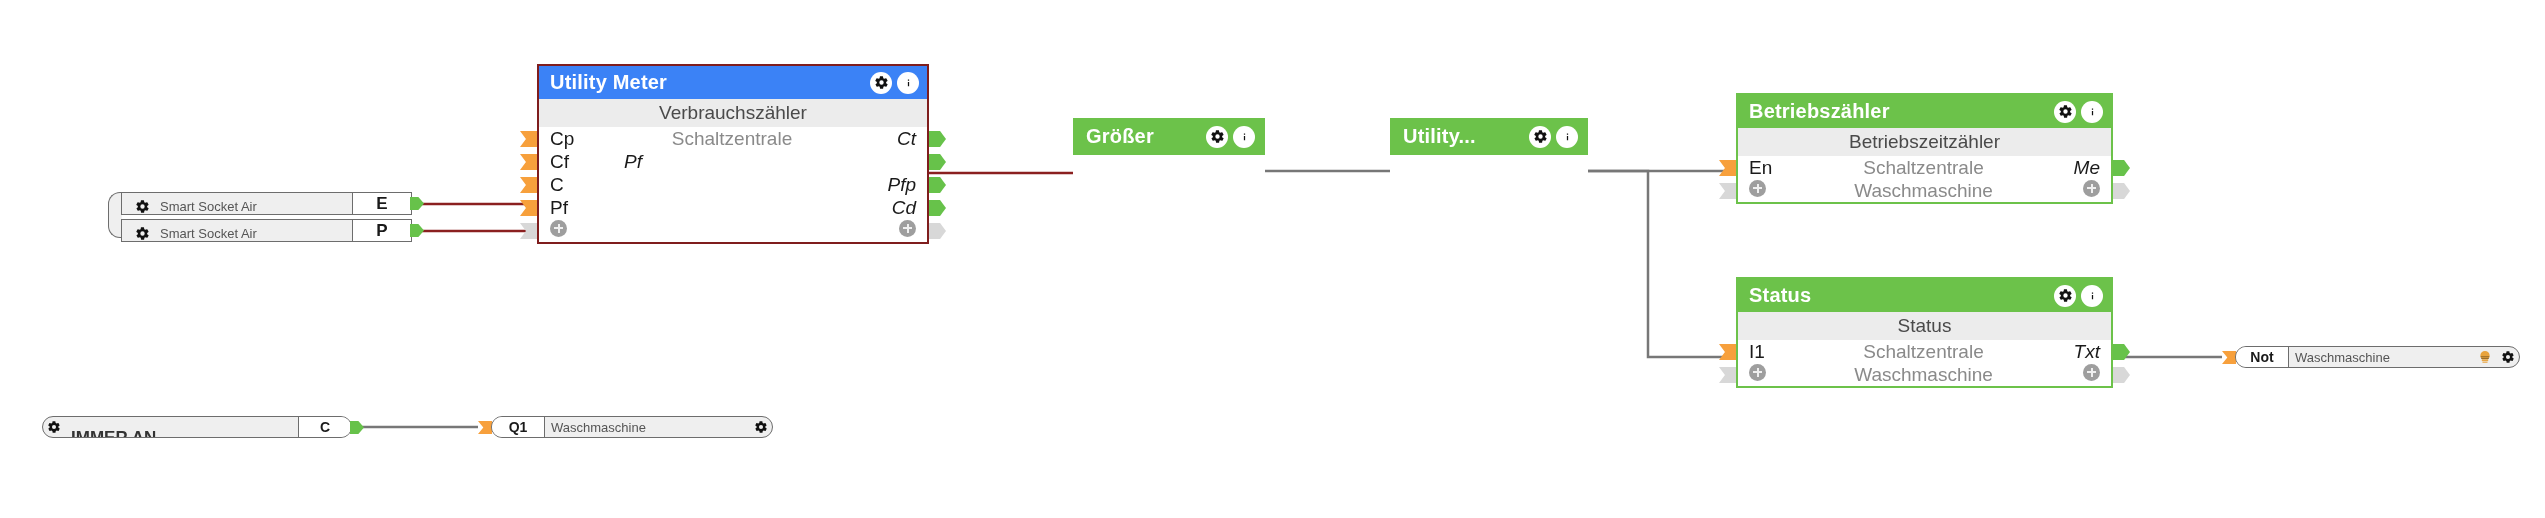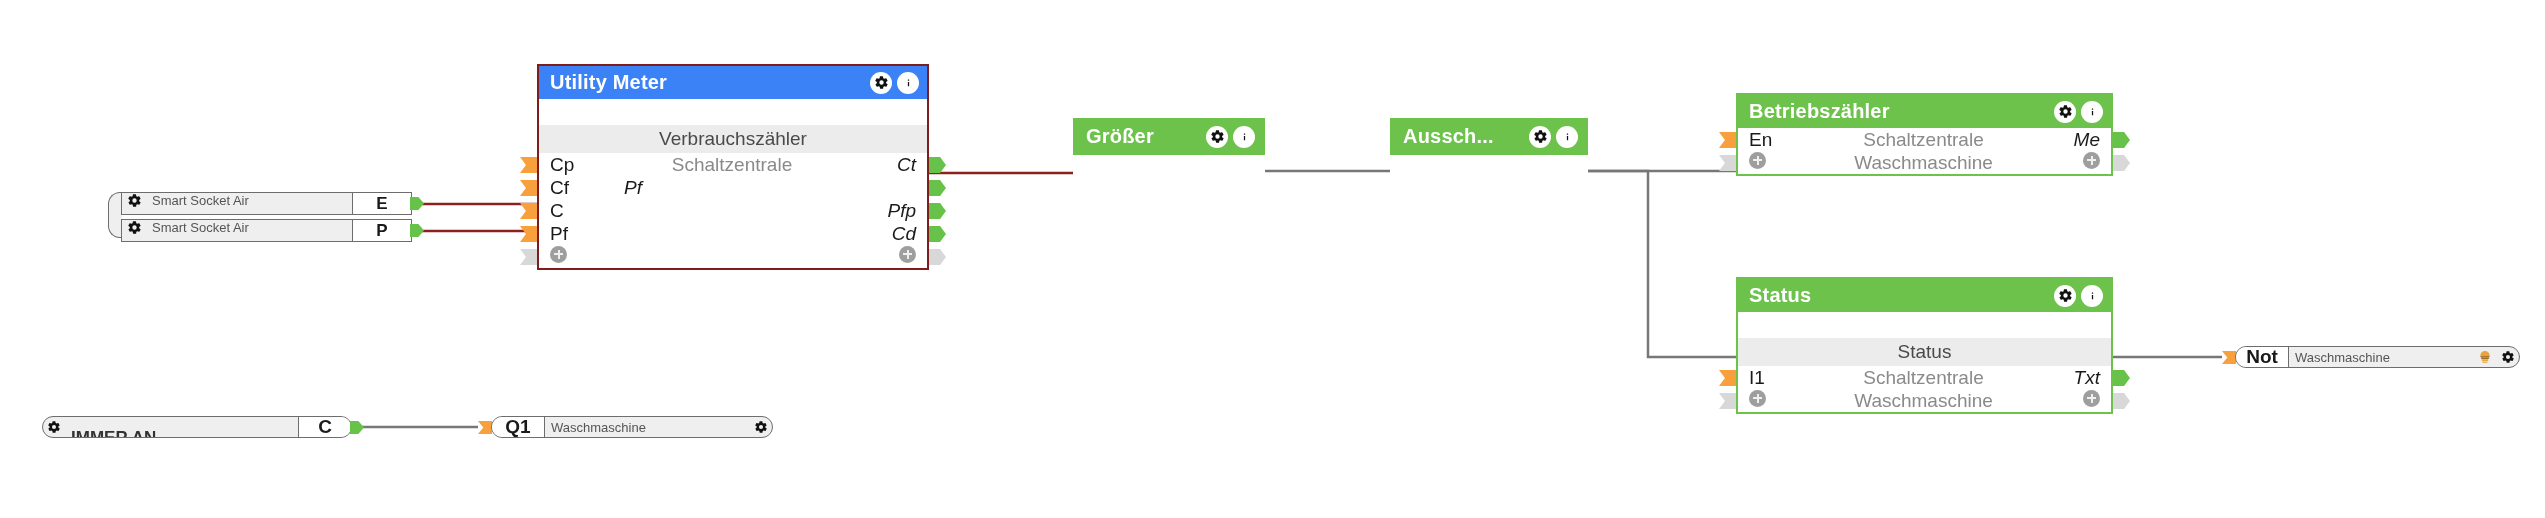--- a/index.html
+++ b/index.html
@@ -6,21 +6,21 @@
   body{width:2545px;height:518px;position:relative;overflow:hidden;
        font-family:"Liberation Sans",sans-serif;-webkit-font-smoothing:antialiased;}
   #canvas{position:absolute;left:0;top:0;width:2545px;height:518px;}
 
   
   .node{position:absolute;box-sizing:border-box;background:#ffffff;}
   .node .title{height:33px;display:flex;align-items:center;padding:0 8px 0 11px;
        color:#ffffff;font-weight:bold;font-size:20px;letter-spacing:.2px;}
   .node .title .tname{flex:1;white-space:nowrap;overflow:hidden;}
   .node .subtitle{height:28px;background:#ececec;display:flex;align-items:center;
-       justify-content:center;font-size:19px;color:#4a4a4a;margin-top:26px;}
+       justify-content:center;font-size:19px;color:#4a4a4a;}
   .node .body{position:relative;background:#fff;}
   .node.blue{border:2px solid #7f1d1d;}
   .node.blue .title{background:#3b82f6;}
   .node.green{border:2px solid #6cc24a;}
   .node.green .title{background:#6cc24a;}
 
   
   .hicon{width:22px;height:22px;border-radius:50%;background:#ffffff;
      display:inline-flex;align-items:center;justify-content:center;margin-left:5px;
      flex:0 0 auto;}
@@ -49,33 +49,33 @@
   .port.out.green{background:#67c24a;clip-path:polygon(0 0,65% 0,100% 50%,65% 100%,0 100%);}
   .port.out.grey{background:#d8d8d8;clip-path:polygon(0 0,65% 0,100% 50%,65% 100%,0 100%);}
 
   
   .pill{position:absolute;box-sizing:border-box;height:22px;border:1px solid #6d6d6d;
         border-radius:11px;background:#efefef;display:flex;align-items:center;overflow:hidden;}
   .pill .gear{width:22px;display:flex;align-items:center;justify-content:center;flex:0 0 auto;}
   .pill .ptext{flex:1;font-size:13px;color:#555;padding-left:6px;white-space:nowrap;}
   .pill .ptag{width:52px;flex:0 0 auto;background:#ffffff;border-left:1px solid #6d6d6d;
         height:100%;display:flex;align-items:center;justify-content:center;
-        font-size:19px;font-weight:bold;color:#1a1a1a;}
+        font-size:14px;font-weight:bold;color:#1a1a1a;}
 
   
   .pill.tagleft .ptag{border-left:none;border-right:1px solid #6d6d6d;}
 
   
   .nub{position:absolute;width:14px;height:13px;}
   .nub.out{background:#67c24a;clip-path:polygon(0 0,60% 0,100% 50%,60% 100%,0 100%);}
   .nub.in{background:#f7a03c;clip-path:polygon(0 0,100% 0,100% 100%,0 100%,38% 50%);}
 
   
   .rect{position:absolute;box-sizing:border-box;height:23px;border:1px solid #6d6d6d;
-        background:#efefef;display:flex;align-items:flex-start;overflow:hidden;}
+        background:#efefef;display:flex;align-items:flex-end;overflow:hidden;padding-left:8px;}
   .rect .gear{width:24px;display:flex;align-items:center;justify-content:center;flex:0 0 auto;}
   .rect .rtext{flex:1;font-size:13px;color:#555;padding-left:6px;white-space:nowrap;}
   .rect .rtag{width:58px;flex:0 0 auto;background:#fff;border-left:1px solid #6d6d6d;height:100%;
         display:flex;align-items:center;justify-content:center;font-size:17px;font-weight:bold;color:#1a1a1a;}
 
   
   .capleft{position:absolute;width:14px;box-sizing:border-box;border:1px solid #6d6d6d;
      border-right:none;border-radius:12px 0 0 12px;background:#efefef;}
   svg.wires{position:absolute;left:0;top:0;width:2545px;height:518px;overflow:visible;}
 </style>
@@ -191,21 +191,21 @@
       <span class="hicon">
         <svg width="15" height="15" viewBox="0 0 24 24">
             <path fill="#111" d="M11 7h2v2h-2zm0 4h2v7h-2z"></path>
           </svg>
       </span>
     </div>
   </div>
 
   <div class="node green" style="left:1390px;top:118px;width:198px;">
     <div class="title">
-      <span class="tname">Aussch...</span>
+      <span class="tname">Utility...</span>
       <span class="hicon">
         <svg width="15" height="15" viewBox="0 0 24 24">
             <path fill="#111" d="M19.4 13a7.6 7.6 0 0 0 0-2l2.1-1.6a.5.5 0 0 0 .1-.6l-2-3.5a.5.5 0 0 0-.6-.2l-2.5 1a7.3 7.3 0 0 0-1.7-1l-.4-2.6a.5.5 0 0 0-.5-.4h-4a.5.5 0 0 0-.5.4l-.4 2.6a7.3 7.3 0 0 0-1.7 1l-2.5-1a.5.5 0 0 0-.6.2l-2 3.5a.5.5 0 0 0 .1.6L4.6 11a7.6 7.6 0 0 0 0 2l-2.1 1.6a.5.5 0 0 0-.1.6l2 3.5a.5.5 0 0 0 .6.2l2.5-1a7.3 7.3 0 0 0 1.7 1l.4 2.6a.5.5 0 0 0 .5.4h4a.5.5 0 0 0 .5-.4l.4-2.6a7.3 7.3 0 0 0 1.7-1l2.5 1a.5.5 0 0 0 .6-.2l2-3.5a.5.5 0 0 0-.1-.6zM12 15.5A3.5 3.5 0 1 1 15.5 12 3.5 3.5 0 0 1 12 15.5z"></path>
           </svg>
       </span>
       <span class="hicon">
         <svg width="15" height="15" viewBox="0 0 24 24">
             <path fill="#111" d="M11 7h2v2h-2zm0 4h2v7h-2z"></path>
           </svg>
       </span>
@@ -219,20 +219,21 @@
         <svg width="15" height="15" viewBox="0 0 24 24">
             <path fill="#111" d="M19.4 13a7.6 7.6 0 0 0 0-2l2.1-1.6a.5.5 0 0 0 .1-.6l-2-3.5a.5.5 0 0 0-.6-.2l-2.5 1a7.3 7.3 0 0 0-1.7-1l-.4-2.6a.5.5 0 0 0-.5-.4h-4a.5.5 0 0 0-.5.4l-.4 2.6a7.3 7.3 0 0 0-1.7 1l-2.5-1a.5.5 0 0 0-.6.2l-2 3.5a.5.5 0 0 0 .1.6L4.6 11a7.6 7.6 0 0 0 0 2l-2.1 1.6a.5.5 0 0 0-.1.6l2 3.5a.5.5 0 0 0 .6.2l2.5-1a7.3 7.3 0 0 0 1.7 1l.4 2.6a.5.5 0 0 0 .5.4h4a.5.5 0 0 0 .5-.4l.4-2.6a7.3 7.3 0 0 0 1.7-1l2.5 1a.5.5 0 0 0 .6-.2l2-3.5a.5.5 0 0 0-.1-.6zM12 15.5A3.5 3.5 0 1 1 15.5 12 3.5 3.5 0 0 1 12 15.5z"></path>
           </svg>
       </span>
       <span class="hicon">
         <svg width="15" height="15" viewBox="0 0 24 24">
             <path fill="#111" d="M11 7h2v2h-2zm0 4h2v7h-2z"></path>
           </svg>
       </span>
     </div>
+    <div class="subtitle">Betriebszeitzähler</div>
     <div class="body rows">
       <div class="row">
         <div class="port in orange" style="top:4px;"></div>
         <span class="lbl">En</span>
         <span class="mid">Schaltzentrale</span>
         <span class="rlbl">Me</span>
         <div class="port out green" style="top:4px;"></div>
       </div>
       <div class="row">
         <div class="port in grey" style="top:4px;"></div>

